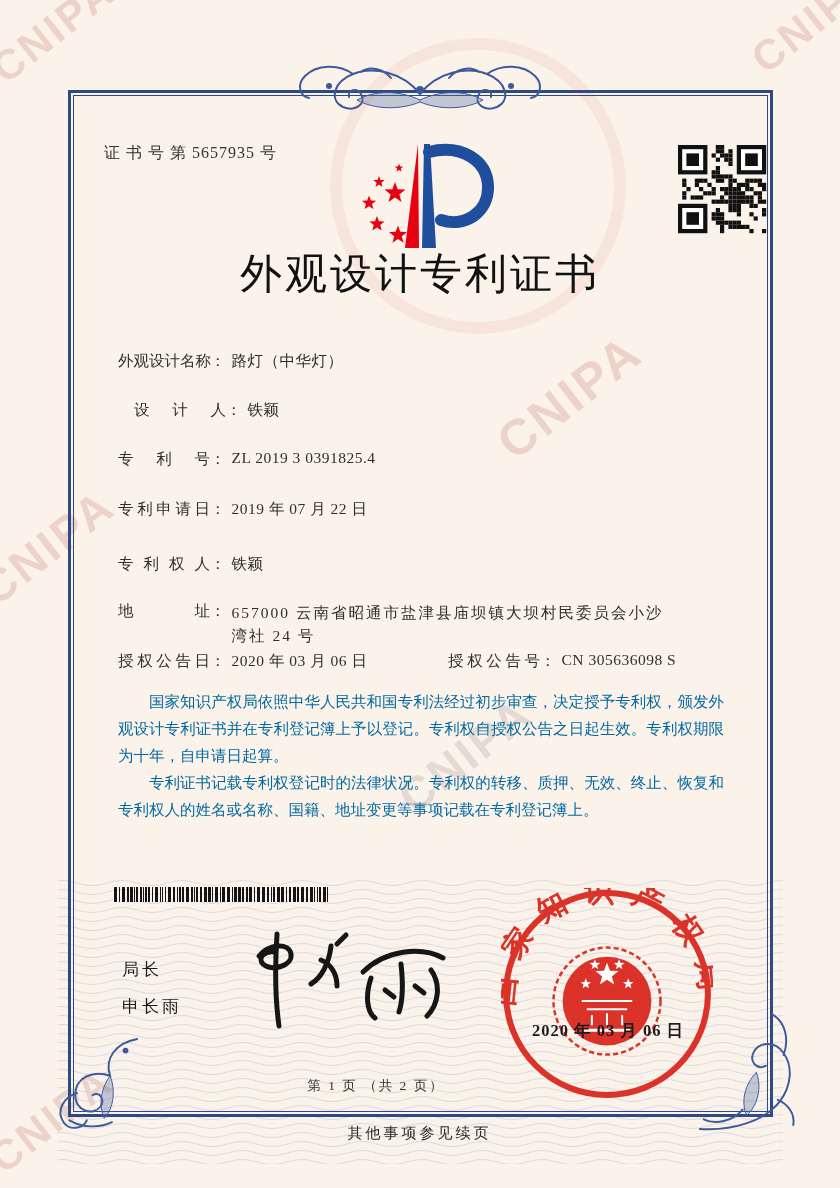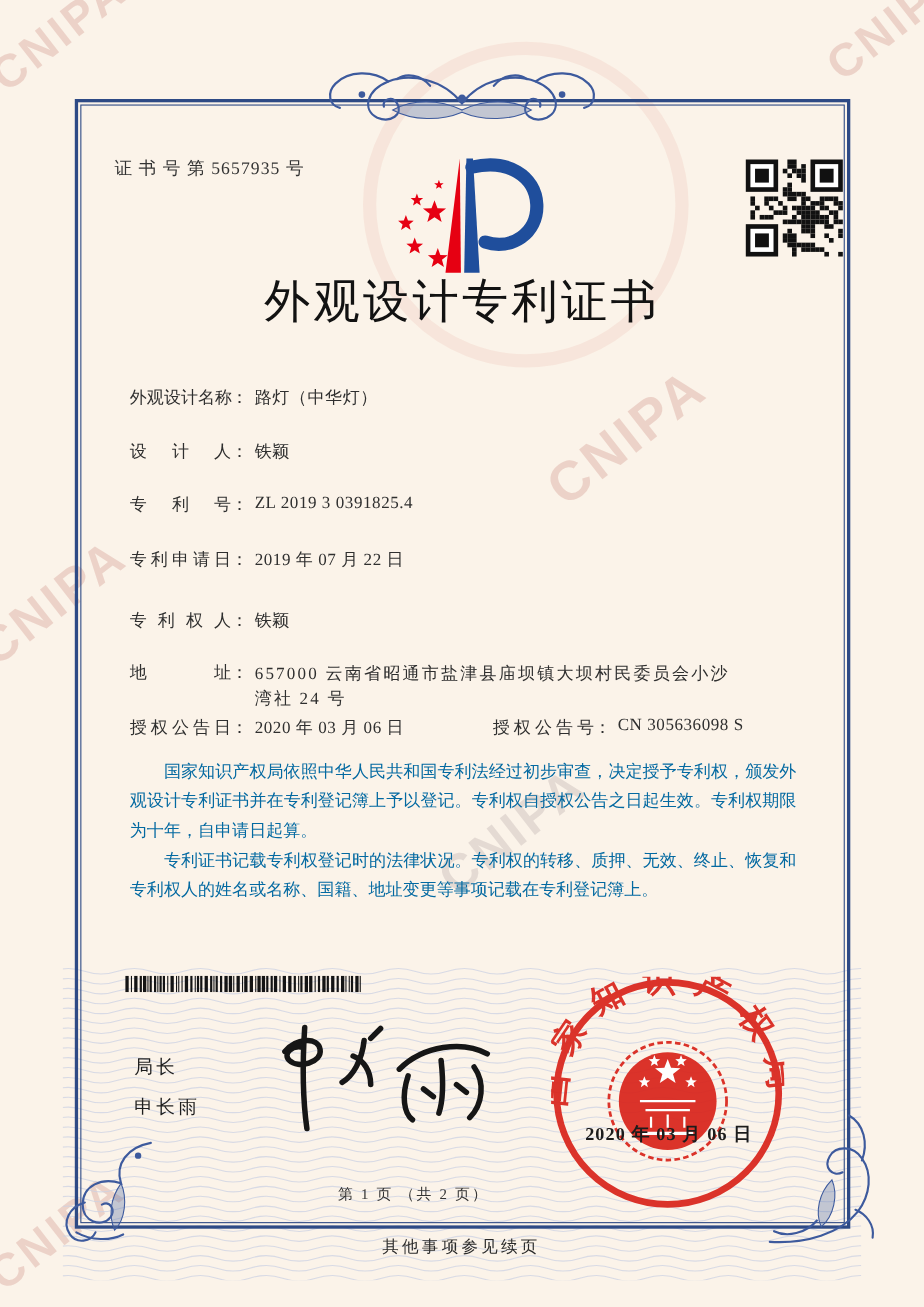--- a/index.html
+++ b/index.html
@@ -310,21 +310,21 @@
         <polygon points="43.0,85.5 45.3,91.8 52.0,92.1 46.8,96.2 48.6,102.7 43.0,99.0 37.4,102.7 39.2,96.2 34.0,92.1 40.7,91.8" fill="#e60012"></polygon>
         <polygon points="44.0,23.5 45.1,26.5 48.3,26.6 45.8,28.6 46.6,31.6 44.0,29.9 41.4,31.6 42.2,28.6 39.7,26.6 42.9,26.5" fill="#e60012"></polygon>
       </g>
   </svg>
 
   <div class="title">外观设计专利证书</div>
 
   <div class="field-row" style="top:351px;">
     <span class="flabel">外观设计名称</span><span class="fcolon">：</span><span class="fvalue">路灯（中华灯）</span>
   </div>
-  <div class="field-row" style="top:400px;">
+  <div class="field-row" style="top:400px;margin-left:16px;">
     <span class="flabel">设计人</span><span class="fcolon">：</span><span class="fvalue">铁颖</span>
   </div>
   <div class="field-row" style="top:449px;">
     <span class="flabel">专利号</span><span class="fcolon">：</span><span class="fvalue">ZL 2019 3 0391825.4</span>
   </div>
   <div class="field-row" style="top:499px;">
     <span class="flabel">专利申请日</span><span class="fcolon">：</span><span class="fvalue">2019 年 07 月 22 日</span>
   </div>
   <div class="field-row" style="top:554px;">
     <span class="flabel">专利权人</span><span class="fcolon">：</span><span class="fvalue">铁颖</span>

